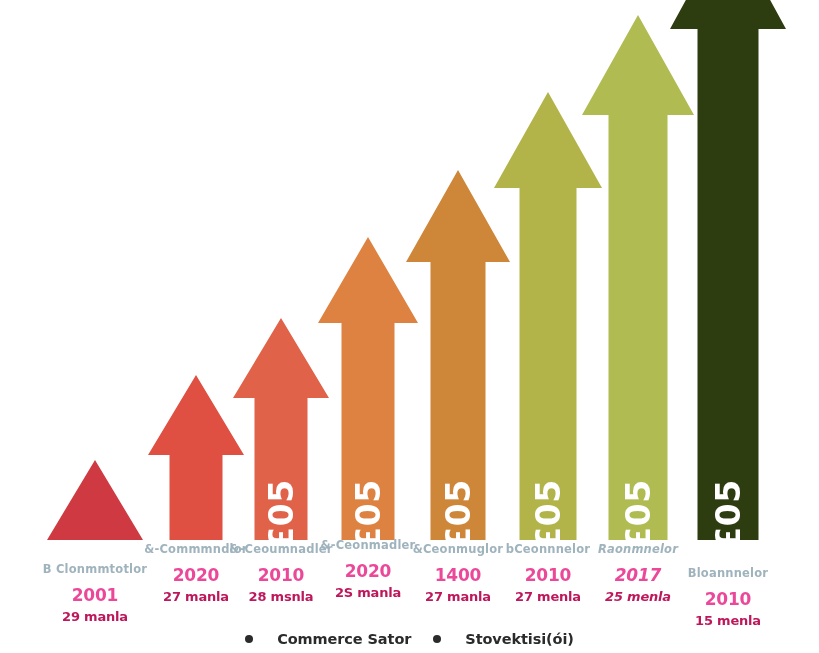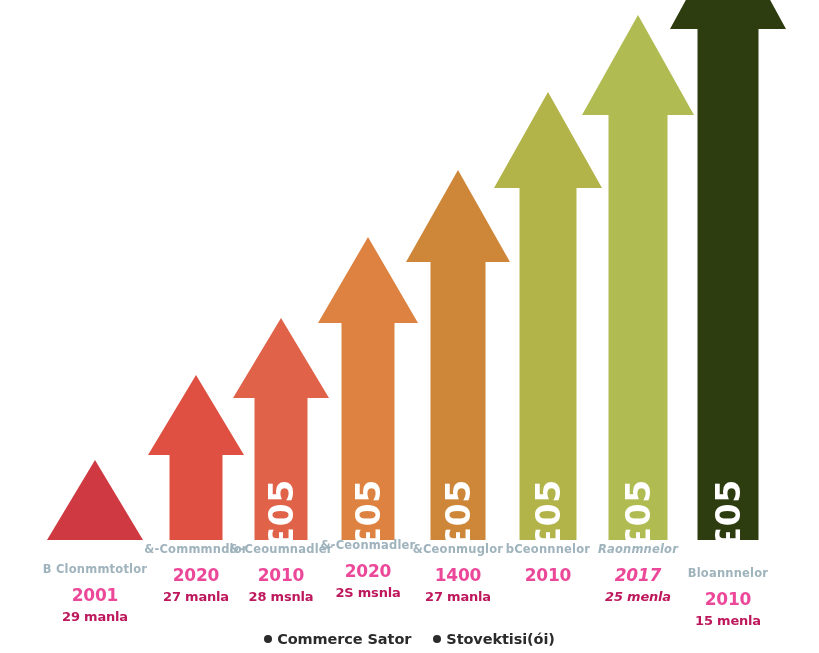--- a/index.html
+++ b/index.html
@@ -92,21 +92,21 @@
     right: 0;
     bottom: 6px;
     display: flex;
     justify-content: center;
     align-items: center;
     gap: 22px;
   }
   .legend-item {
     display: flex;
     align-items: center;
-    gap: 5px;
+    gap: 24px;
   }
   .legend-dot {
     width: 8px;
     height: 8px;
     border-radius: 50%;
     background: #2b2b2b;
     display: inline-block;
   }
   .legend-text {
     font-size: 14.5px;
@@ -210,30 +210,31 @@
         <div class="amount-label">27 manla</div>
       </div>
       <div class="label-col" style="left: 211px; width: 140px; top: 542px;">
         <div class="cat-label">&amp;-Ceoumnadler</div>
         <div class="year-label">2010</div>
         <div class="amount-label">28 msnla</div>
       </div>
       <div class="label-col" style="left: 298px; width: 140px; top: 538px;">
         <div class="cat-label">&amp;-Ceonmadler</div>
         <div class="year-label">2020</div>
-        <div class="amount-label">2S msnla</div>
+        <div class="amount-label">2S manla</div>
       </div>
       <div class="label-col" style="left: 388px; width: 140px; top: 542px;">
         <div class="cat-label">&amp;Ceonmuglor</div>
         <div class="year-label">1400</div>
         <div class="amount-label">27 manla</div>
       </div>
       <div class="label-col" style="left: 478px; width: 140px; top: 542px;">
         <div class="cat-label">bCeonnnelor</div>
         <div class="year-label">2010</div>
+        <div class="amount-label">27 menla</div>
       </div>
       <div class="label-col" style="left: 568px; width: 140px; top: 542px; font-style: italic;">
         <div class="cat-label">Raonmnelor</div>
         <div class="year-label">2017</div>
         <div class="amount-label">25 menla</div>
       </div>
       <div class="label-col" style="left: 658px; width: 140px; top: 542px; margin-top: 24px;">
         <div class="cat-label">Bloannnelor</div>
         <div class="year-label">2010</div>
         <div class="amount-label">15 menla</div>

